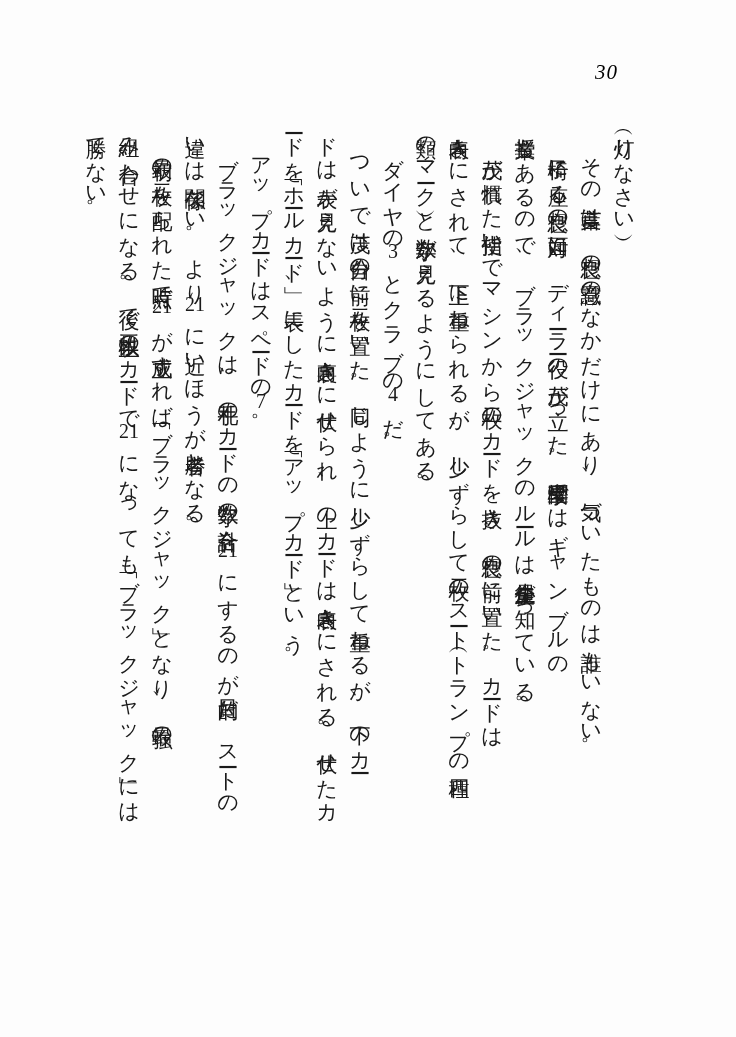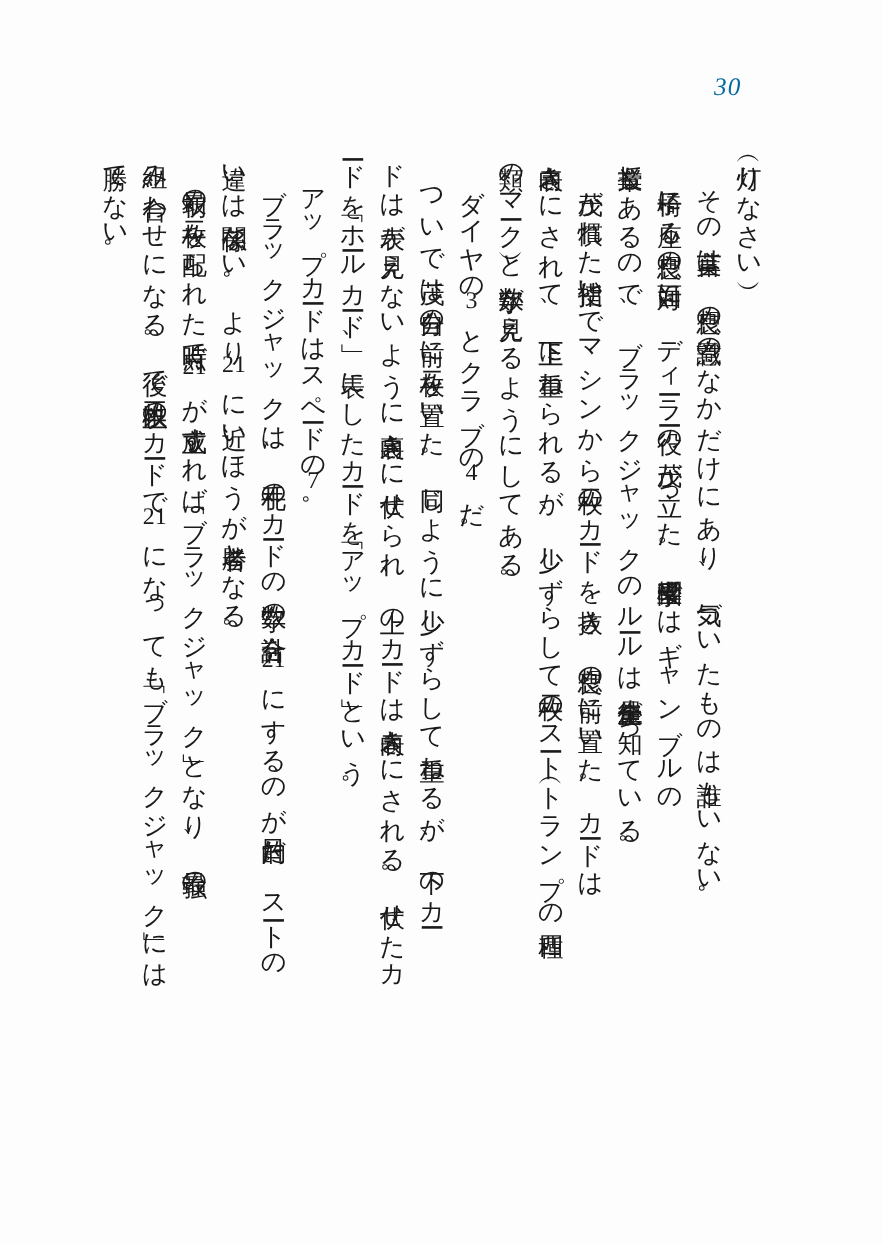--- a/index.html
+++ b/index.html
@@ -17,21 +17,21 @@
   .page {
     position: absolute;
     inset: 0;
   }
   .page-number {
     position: absolute;
     top: 60px;
     left: 595px;
     font-size: 21px;
     font-style: italic;
-    color: #0369a1;
+    color: #000000;
     letter-spacing: 1px;
   }
   .text-block {
     position: absolute;
     top: 122px;
     right: 96px;
     height: 834px;
     writing-mode: vertical-rl;
     text-orientation: mixed;
     font-size: 21px;

